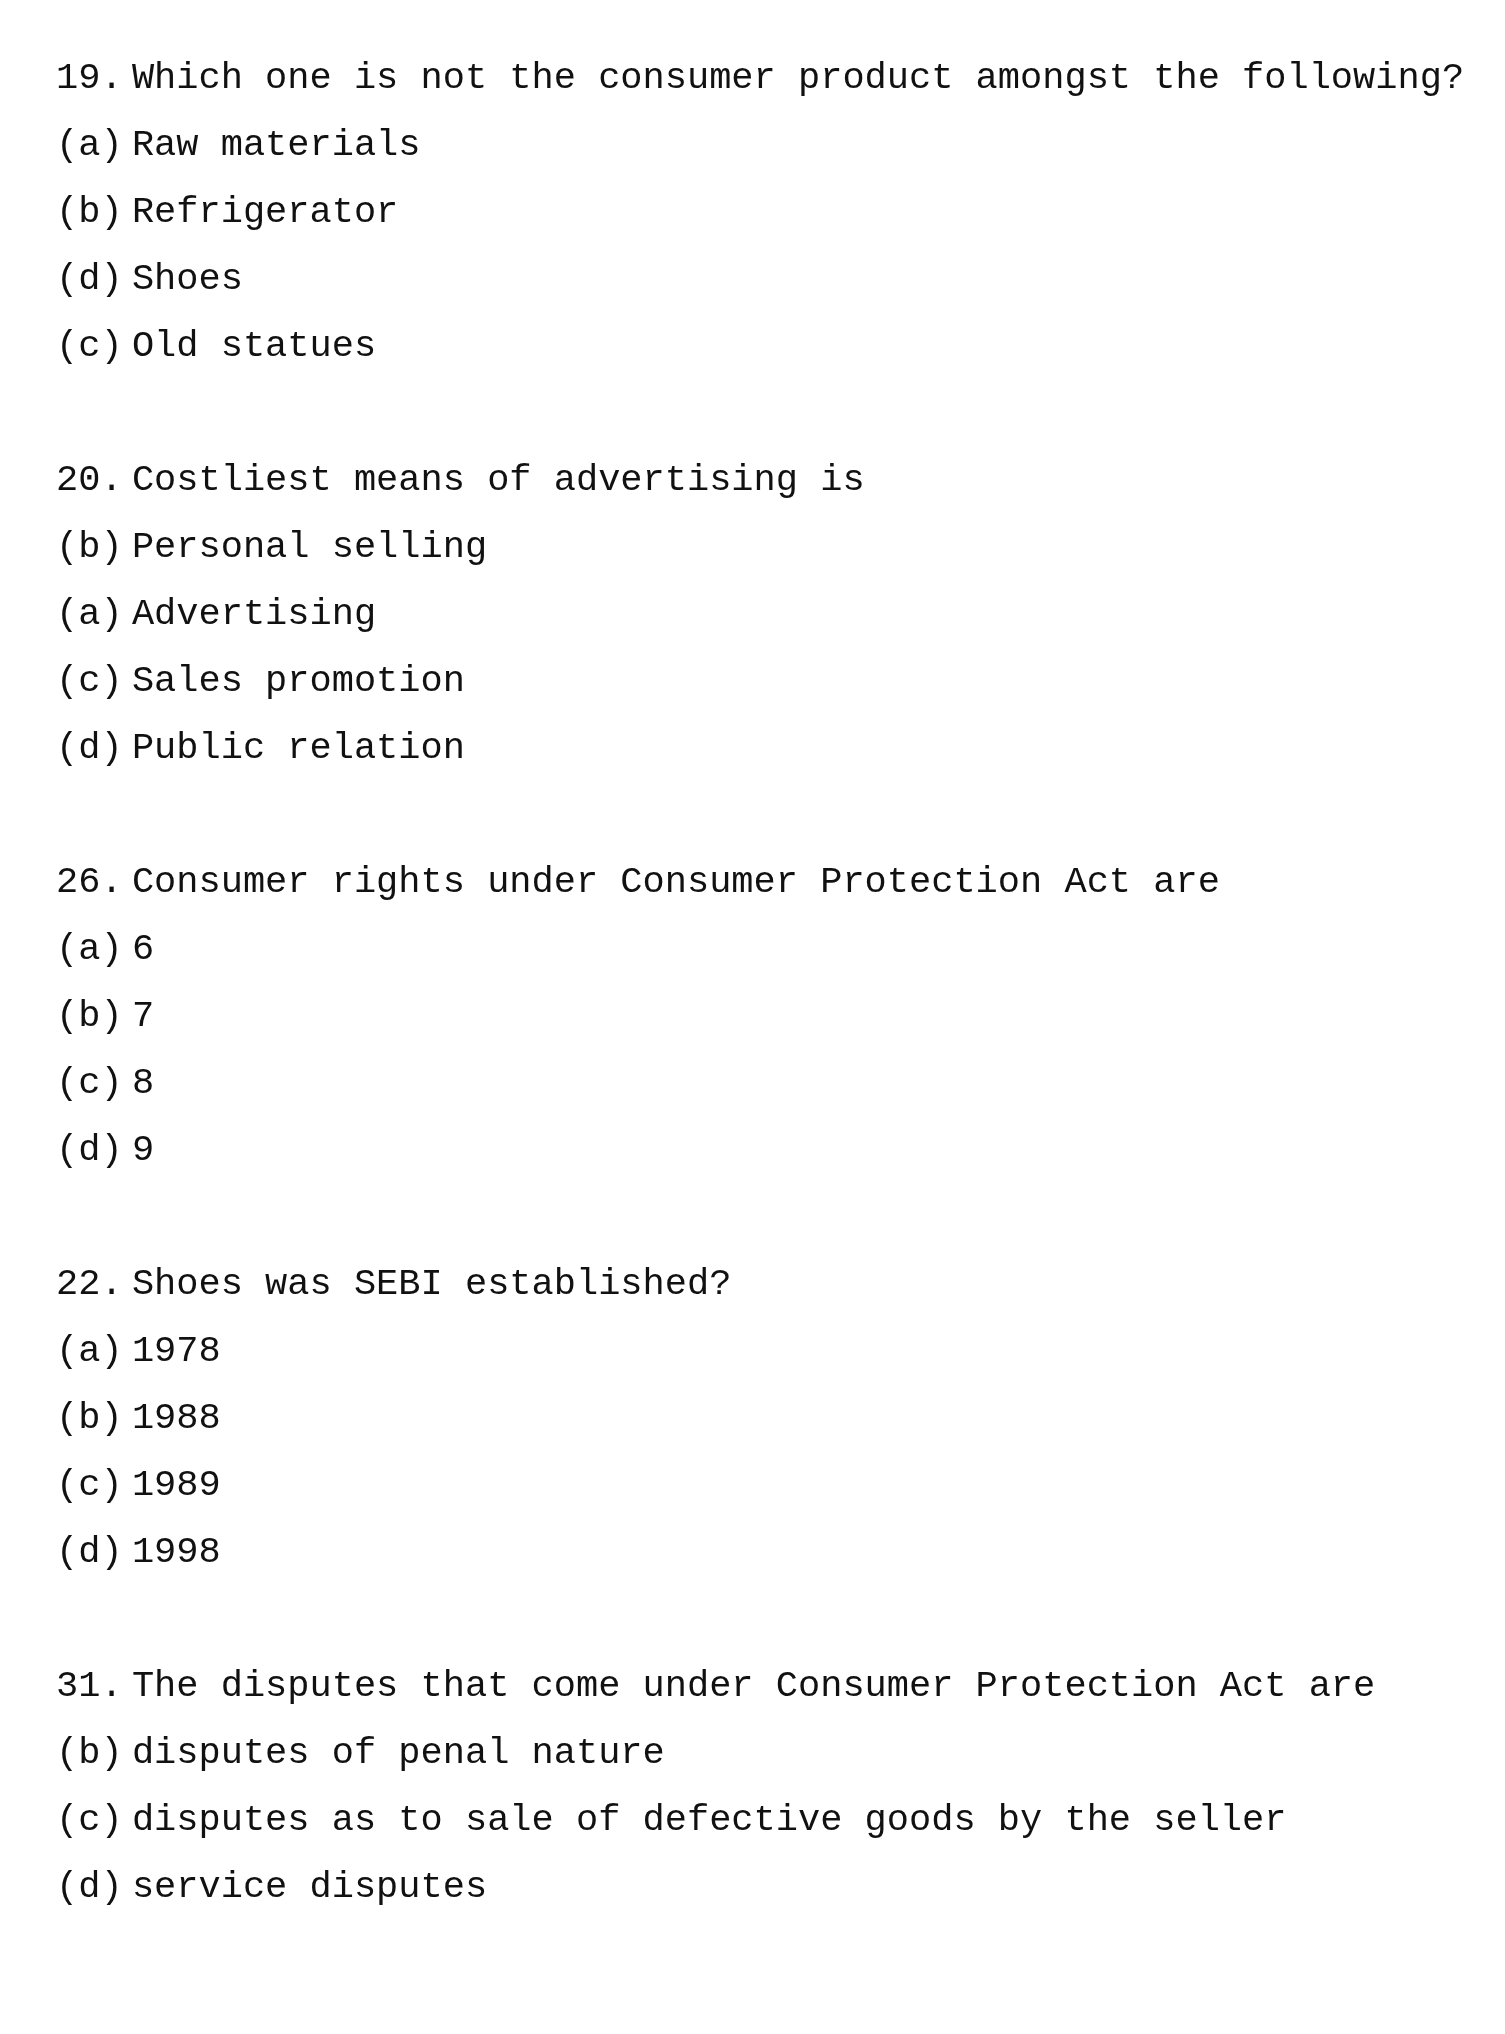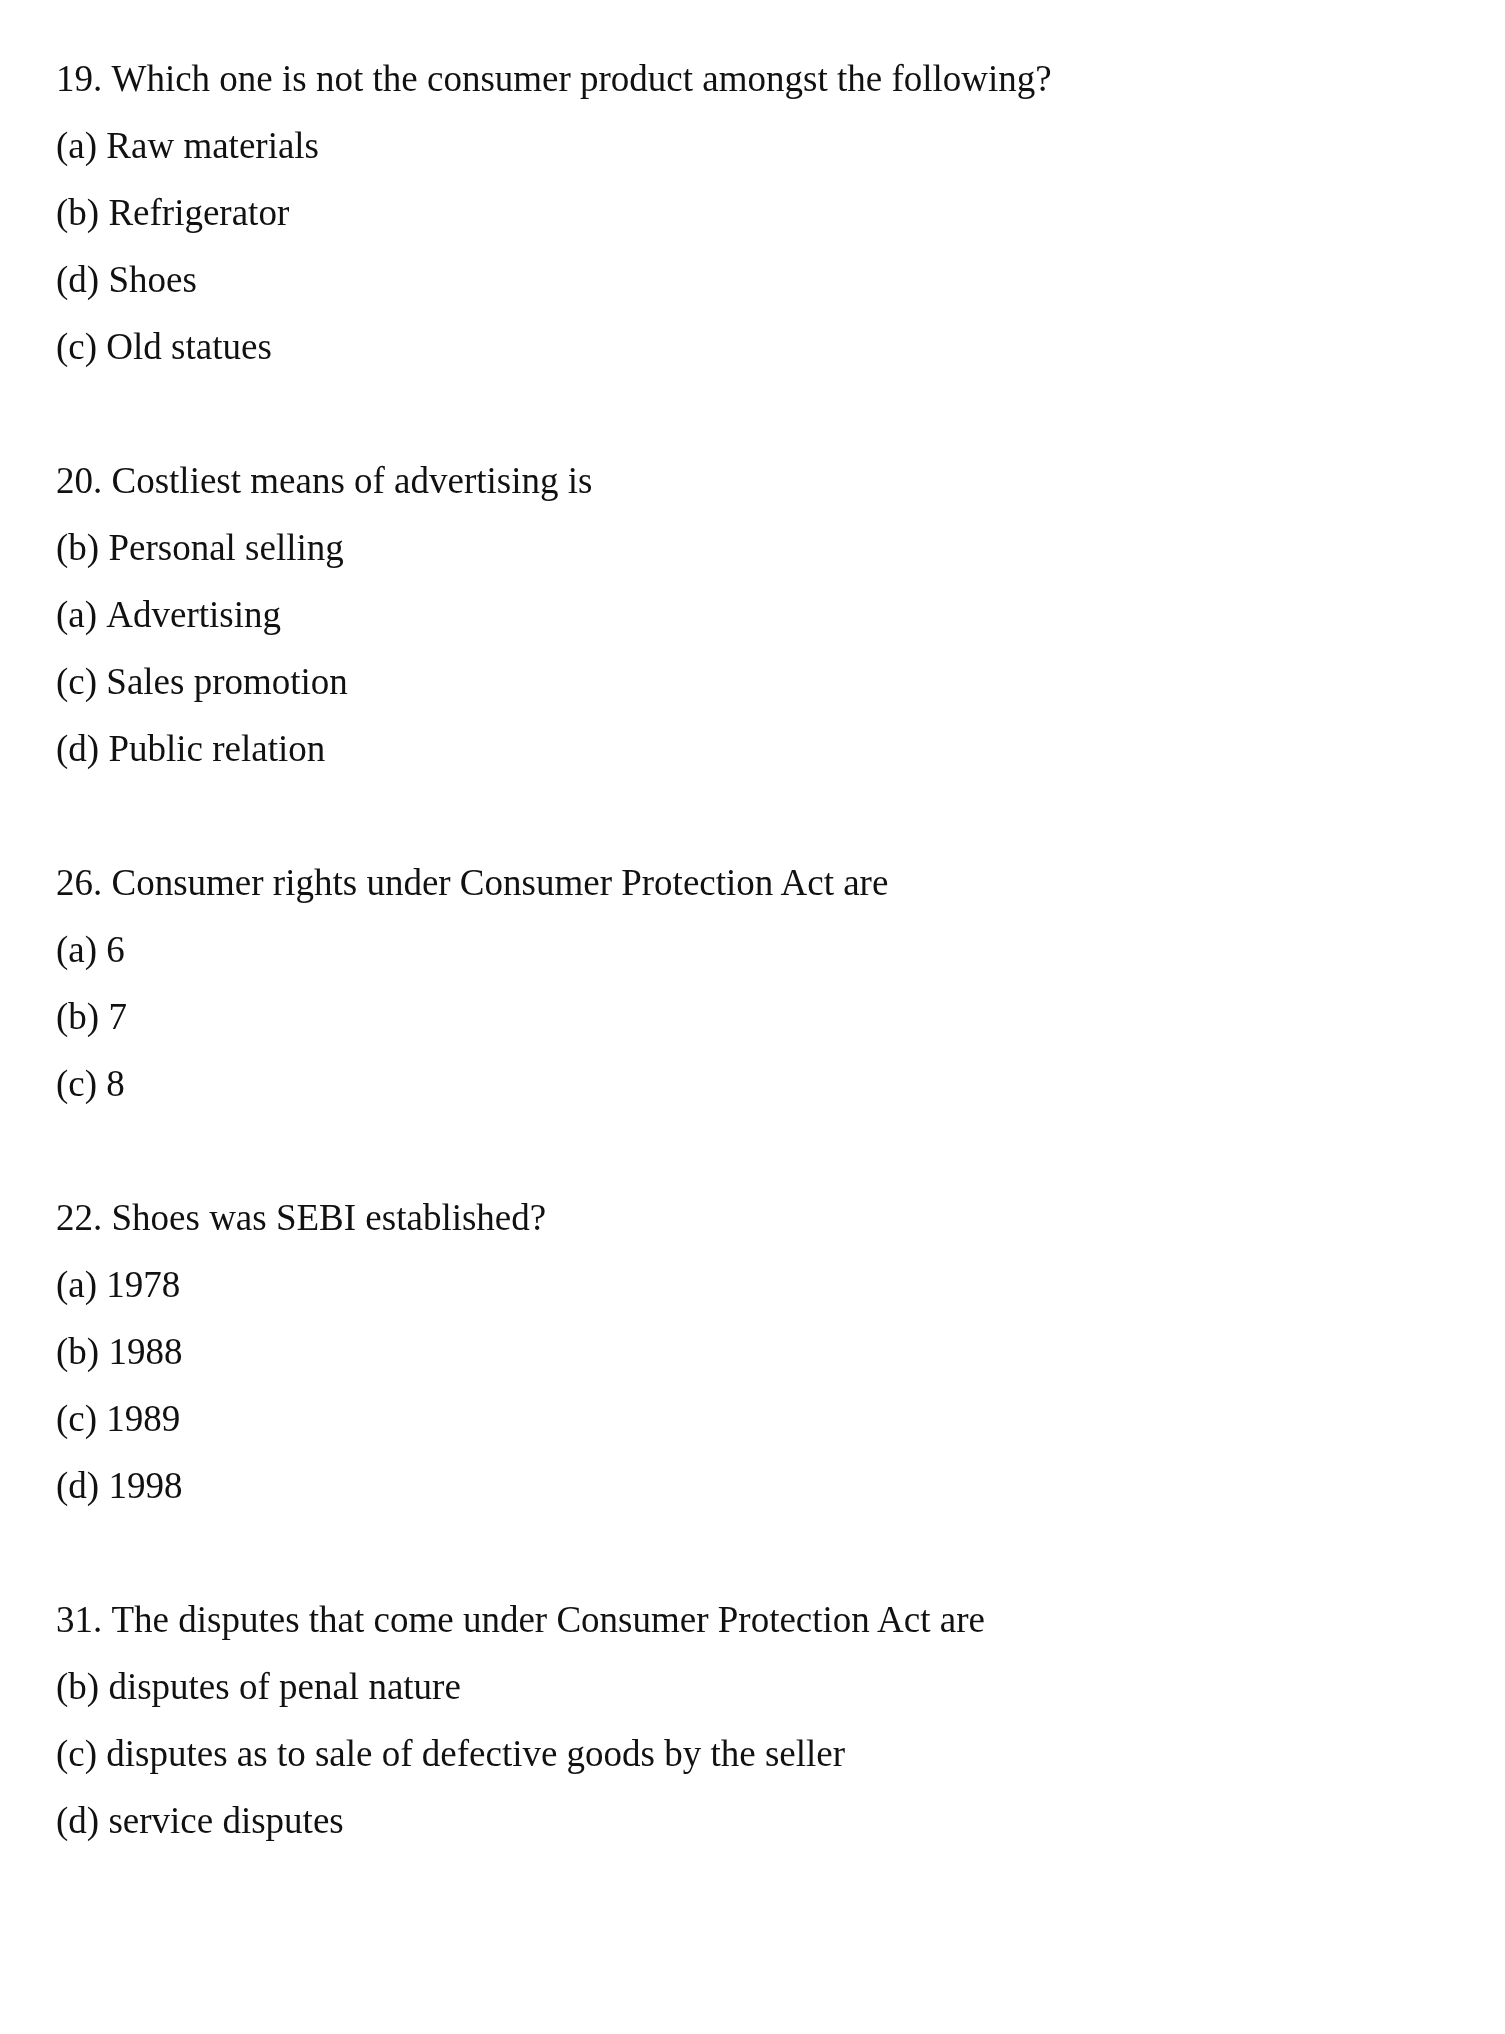--- a/index.html
+++ b/index.html
@@ -16,20 +16,21 @@
       color: #111111;
     }
     .page {
       position: absolute;
       left: 56px;
       top: 45px;
       right: 40px;
     }
     .question {
       margin: 0 0 67px 0;
+      font-family: Liberation Mono, monospace;
     }
     .line {
       font-size: 37px;
       line-height: 67px;
       height: 67px;
       white-space: nowrap;
     }
     .stem .num { margin-right: 0.25em; }
     .option .label { margin-right: 0.25em; }
   </style>
@@ -52,20 +53,21 @@
     <div class="line option"><span class="label">(a)</span><span>Advertising</span></div>
     <div class="line option"><span class="label">(c)</span><span>Sales promotion</span></div>
     <div class="line option"><span class="label">(d)</span><span>Public relation</span></div>
   </div>
 
   <div class="question">
     <div class="line stem"><span class="num">26.</span><span>Consumer rights under Consumer Protection Act are</span></div>
     <div class="line option"><span class="label">(a)</span><span>6</span></div>
     <div class="line option"><span class="label">(b)</span><span>7</span></div>
     <div class="line option"><span class="label">(c)</span><span>8</span></div>
+    <div class="line option"><span class="label">(d)</span><span>9</span></div>
   </div>
 
   <div class="question">
     <div class="line stem"><span class="num">22.</span><span>Shoes was SEBI established?</span></div>
     <div class="line option"><span class="label">(a)</span><span>1978</span></div>
     <div class="line option"><span class="label">(b)</span><span>1988</span></div>
     <div class="line option"><span class="label">(c)</span><span>1989</span></div>
     <div class="line option"><span class="label">(d)</span><span>1998</span></div>
   </div>
 

